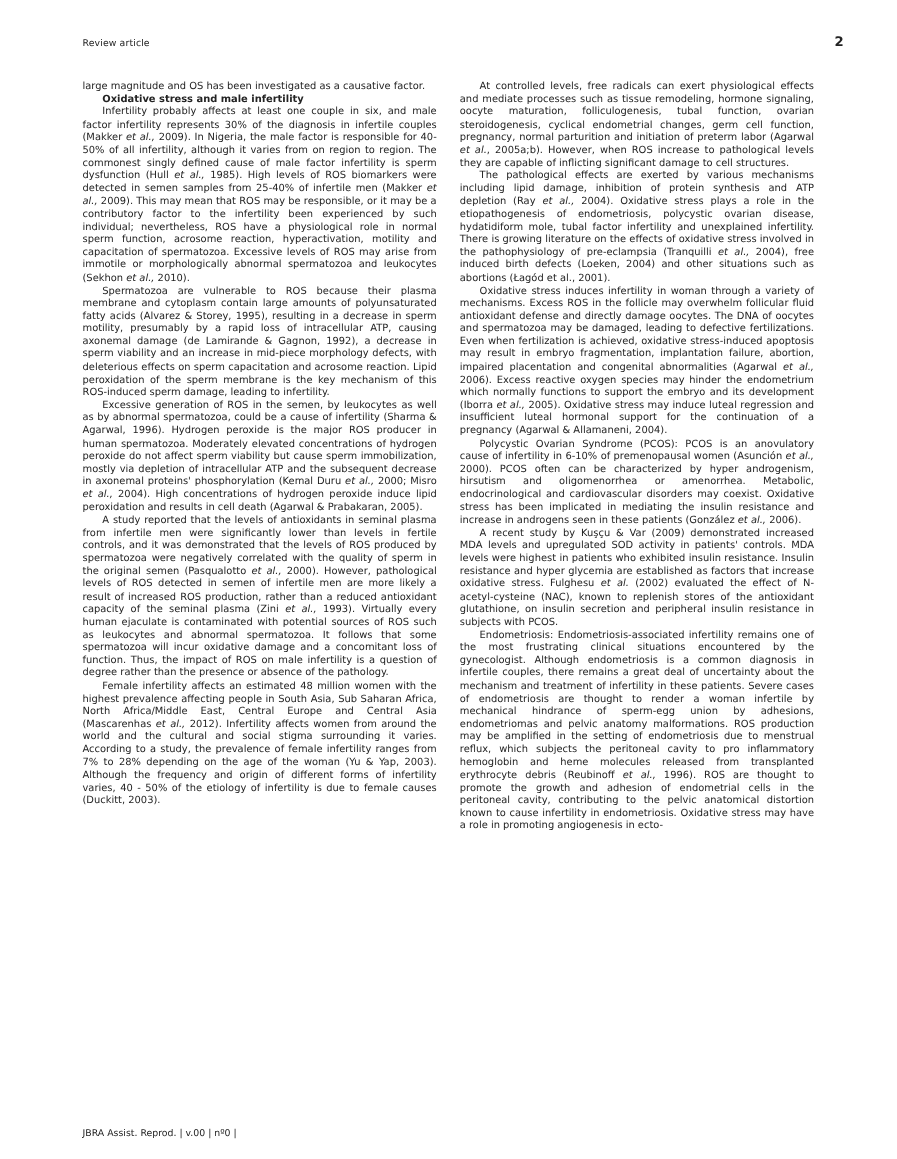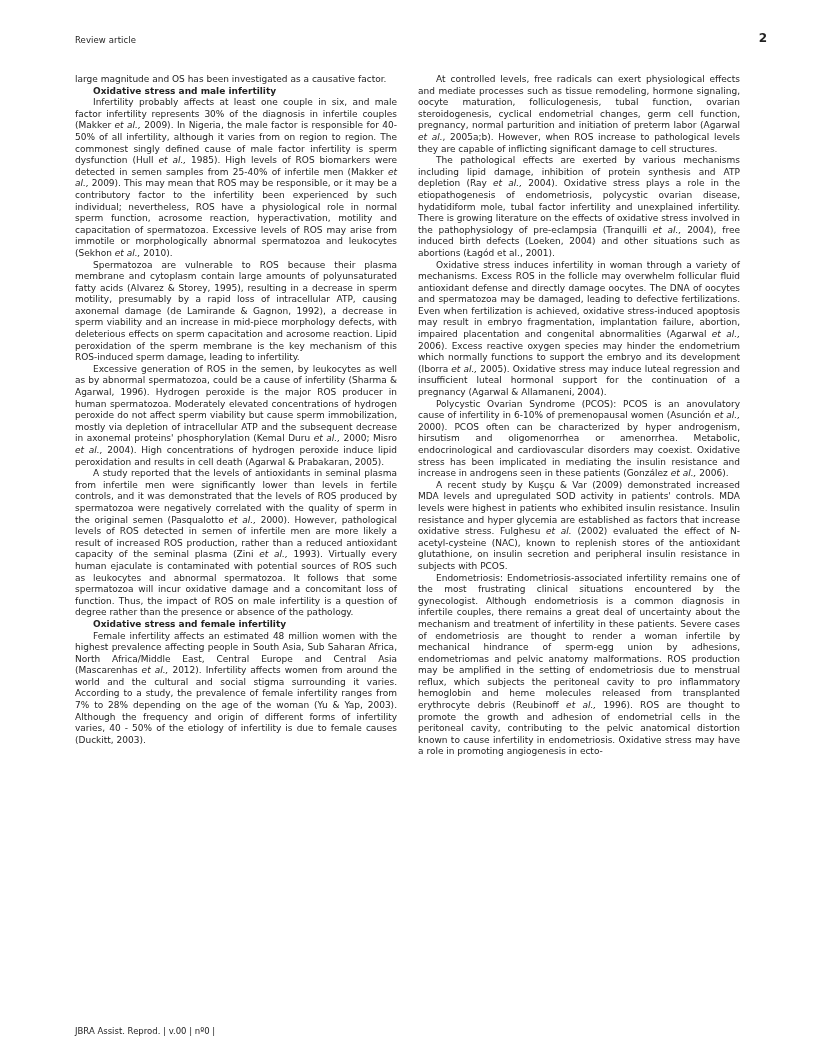--- a/index.html
+++ b/index.html
@@ -61,21 +61,20 @@
 
   <div class="content">
 
     <div class="column">
       <p class="para noindent">large magnitude and OS has been investigated as a causative factor.</p>
       <h2 class="section-head single">Oxidative stress and male infertility</h2>
       <p class="para">Infertility probably affects at least one couple in six, and male factor infertility represents 30% of the diagnosis in infertile couples (Makker <i>et al.,</i> 2009). In Nigeria, the male factor is responsible for 40-50% of all infertility, although it varies from on region to region. The commonest singly defined cause of male factor infertility is sperm dysfunction (Hull <i>et al.,</i> 1985). High levels of ROS biomarkers were detected in semen samples from 25-40% of infertile men (Makker <i>et al.,</i> 2009). This may mean that ROS may be responsible, or it may be a contributory factor to the infertility been experienced by such individual; nevertheless, ROS have a physiological role in normal sperm function, acrosome reaction, hyperactivation, motility and capacitation of spermatozoa. Excessive levels of ROS may arise from immotile or morphologically abnormal spermatozoa and leukocytes (Sekhon <i>et al.,</i> 2010).</p>
       <p class="para">Spermatozoa are vulnerable to ROS because their plasma membrane and cytoplasm contain large amounts of polyunsaturated fatty acids (Alvarez &amp; Storey, 1995), resulting in a decrease in sperm motility, presumably by a rapid loss of intracellular ATP, causing axonemal damage (de Lamirande &amp; Gagnon, 1992), a decrease in sperm viability and an increase in mid-piece morphology defects, with deleterious effects on sperm capacitation and acrosome reaction. Lipid peroxidation of the sperm membrane is the key mechanism of this ROS-induced sperm damage, leading to infertility.</p>
       <p class="para">Excessive generation of ROS in the semen, by leukocytes as well as by abnormal spermatozoa, could be a cause of infertility (Sharma &amp; Agarwal, 1996). Hydrogen peroxide is the major ROS producer in human spermatozoa. Moderately elevated concentrations of hydrogen peroxide do not affect sperm viability but cause sperm immobilization, mostly via depletion of intracellular ATP and the subsequent decrease in axonemal proteins' phosphorylation (Kemal Duru <i>et al.,</i> 2000; Misro <i>et al.,</i> 2004). High concentrations of hydrogen peroxide induce lipid peroxidation and results in cell death (Agarwal &amp; Prabakaran, 2005).</p>
       <p class="para">A study reported that the levels of antioxidants in seminal plasma from infertile men were significantly lower than levels in fertile controls, and it was demonstrated that the levels of ROS produced by spermatozoa were negatively correlated with the quality of sperm in the original semen (Pasqualotto <i>et al.,</i> 2000). However, pathological levels of ROS detected in semen of infertile men are more likely a result of increased ROS production, rather than a reduced antioxidant capacity of the seminal plasma (Zini <i>et al.,</i> 1993). Virtually every human ejaculate is contaminated with potential sources of ROS such as leukocytes and abnormal spermatozoa. It follows that some spermatozoa will incur oxidative damage and a concomitant loss of function. Thus, the impact of ROS on male infertility is a question of degree rather than the presence or absence of the pathology.</p>
-      <h2 class="section-head single">Oxidative stress and female infertility</h2>
       <p class="para">Female infertility affects an estimated 48 million women with the highest prevalence affecting people in South Asia, Sub Saharan Africa, North Africa/Middle East, Central Europe and Central Asia (Mascarenhas <i>et al.,</i> 2012). Infertility affects women from around the world and the cultural and social stigma surrounding it varies. According to a study, the prevalence of female infertility ranges from 7% to 28% depending on the age of the woman (Yu &amp; Yap, 2003). Although the frequency and origin of different forms of infertility varies, 40 - 50% of the etiology of infertility is due to female causes (Duckitt, 2003).</p>
     </div>
 
     <div class="column">
       <p class="para"><b>At controlled levels,</b> free radicals can exert physiological effects and mediate processes such as tissue remodeling, hormone signaling, oocyte maturation, folliculogenesis, tubal function, ovarian steroidogenesis, cyclical endometrial changes, germ cell function, pregnancy, normal parturition and initiation of preterm labor (Agarwal <i>et al.</i>, 2005a;b). However, when ROS increase to pathological levels they are capable of inflicting significant damage to cell structures.</p>
       <p class="para">The pathological effects are exerted by various mechanisms including lipid damage, inhibition of protein synthesis and ATP depletion (Ray <i>et al.,</i> 2004). Oxidative stress plays a role in the etiopathogenesis of endometriosis, polycystic ovarian disease, hydatidiform mole, tubal factor infertility and unexplained infertility. There is growing literature on the effects of oxidative stress involved in the pathophysiology of pre-eclampsia (Tranquilli <i>et al.,</i> 2004), free induced birth defects (Loeken, 2004) and other situations such as abortions (Łagód et al., 2001).</p>
       <p class="para">Oxidative stress induces infertility in woman through a variety of mechanisms. Excess ROS in the follicle may overwhelm follicular fluid antioxidant defense and directly damage oocytes. The DNA of oocytes and spermatozoa may be damaged, leading to defective fertilizations. Even when fertilization is achieved, oxidative stress-induced apoptosis may result in embryo fragmentation, implantation failure, abortion, impaired placentation and congenital abnormalities (Agarwal <i>et al.,</i> 2006). Excess reactive oxygen species may hinder the endometrium which normally functions to support the embryo and its development (Iborra <i>et al.,</i> 2005). Oxidative stress may induce luteal regression and insufficient luteal hormonal support for the continuation of a pregnancy (Agarwal &amp; Allamaneni, 2004).</p>
       <p class="para"><b>Polycystic Ovarian Syndrome (PCOS):</b> PCOS is an anovulatory cause of infertility in 6-10% of premenopausal women (Asunción <i>et al.,</i> 2000). PCOS often can be characterized by hyper androgenism, hirsutism and oligomenorrhea or amenorrhea. Metabolic, endocrinological and cardiovascular disorders may coexist. Oxidative stress has been implicated in mediating the insulin resistance and increase in androgens seen in these patients (González <i>et al.,</i> 2006).</p>
       <p class="para">A recent study by Kuşçu &amp; Var (2009) demonstrated increased MDA levels and upregulated SOD activity in patients' controls. MDA levels were highest in patients who exhibited insulin resistance. Insulin resistance and hyper glycemia are established as factors that increase oxidative stress. Fulghesu <i>et al.</i> (2002) evaluated the effect of N-acetyl-cysteine (NAC), known to replenish stores of the antioxidant glutathione, on insulin secretion and peripheral insulin resistance in subjects with PCOS.</p>
       <p class="para"><b>Endometriosis:</b> Endometriosis-associated infertility remains one of the most frustrating clinical situations encountered by the gynecologist. Although endometriosis is a common diagnosis in infertile couples, there remains a great deal of uncertainty about the mechanism and treatment of infertility in these patients. Severe cases of endometriosis are thought to render a woman infertile by mechanical hindrance of sperm-egg union by adhesions, endometriomas and pelvic anatomy malformations. ROS production may be amplified in the setting of endometriosis due to menstrual reflux, which subjects the peritoneal cavity to pro inflammatory hemoglobin and heme molecules released from transplanted erythrocyte debris (Reubinoff <i>et al.,</i> 1996). ROS are thought to promote the growth and adhesion of endometrial cells in the peritoneal cavity, contributing to the pelvic anatomical distortion known to cause infertility in endometriosis. Oxidative stress may have a role in promoting angiogenesis in ecto-</p>

